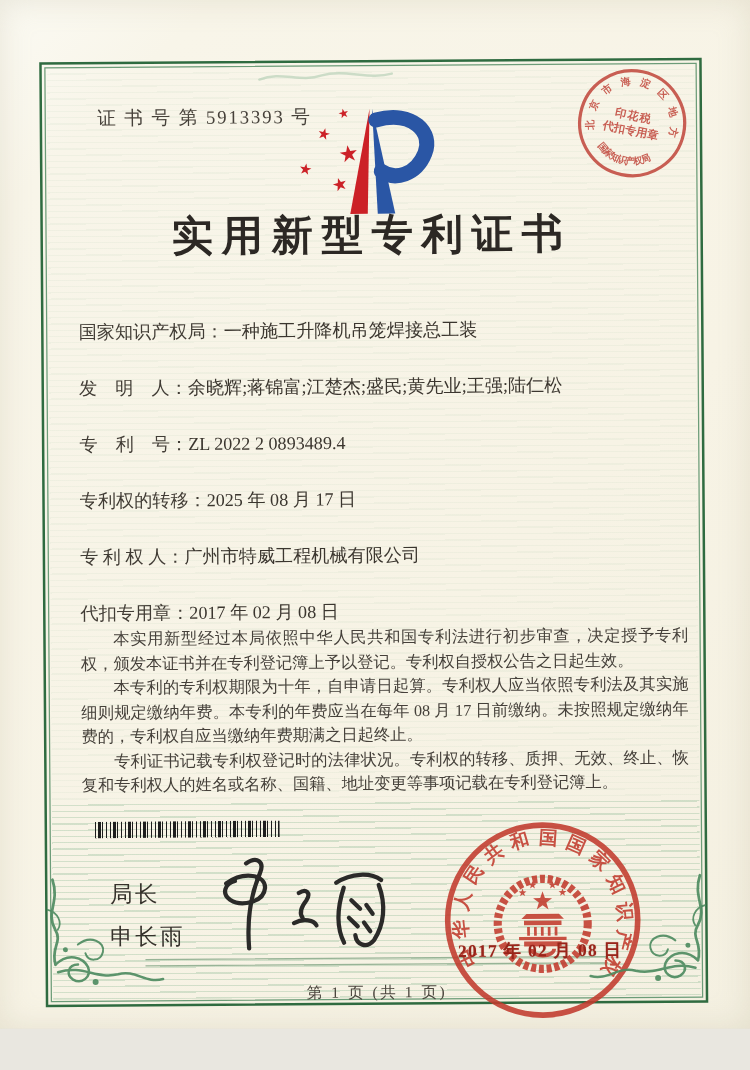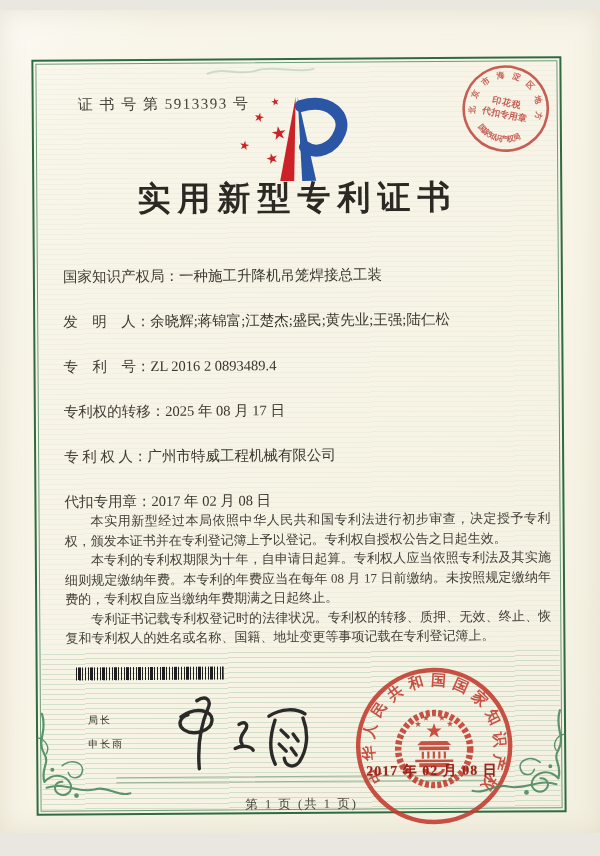--- a/index.html
+++ b/index.html
@@ -1,17 +1,17 @@
 <!DOCTYPE html>
 <html><head>
 <meta charset="utf-8">
 <style>
   html,body{margin:0;padding:0;background:#e9e7e0;}
   .paper{
-    position:relative;width:600px;height:823px;margin:10px auto;
+    position:relative;width:600px;height:823px;margin:0 auto;
     background:linear-gradient(135deg,#fbfaf3 0%,#f8f5e9 12%,#f7f3e5 60%,#f4f0e1 100%);
     overflow:hidden;
     font-family:"Liberation Serif","DejaVu Serif",serif;
     color:#3f3a33;
     box-shadow:inset 0 0 25px rgba(180,170,140,.25);
   }
   .frame{
     position:absolute;left:34px;top:48px;width:526px;height:752px;
     border:2px solid #2f6b40;
     transform:rotate(-0.4deg);
@@ -37,21 +37,21 @@
   .field-row{margin-bottom:30px;line-height:15px;white-space:nowrap;}
   .field-label{color:#413c35;}
   .field-value{color:#3b362f;}
 
   .paras{position:absolute;left:28px;top:450px;width:486px;font-size:13px;line-height:19.5px;color:#45403a;text-align:justify;}
   .paras p{margin:0;text-indent:2em;}
 
   .barcode{position:absolute;left:38px;top:606px;width:148px;height:13px;
     background:repeating-linear-gradient(90deg,#1e1e1e 0 1.5px,transparent 1.5px 2.8px,#1e1e1e 2.8px 5px,transparent 5px 6.2px,#1e1e1e 6.2px 7px,transparent 7px 9.5px,#1e1e1e 9.5px 10.3px,transparent 10.3px 12px);}
 
-  .director{position:absolute;left:50px;top:652px;font-size:10px;color:#35312b;font-family:Liberation Sans, sans-serif;}
+  .director{position:absolute;left:50px;top:652px;font-size:18px;color:#35312b;font-family:Liberation Sans, sans-serif;}
   .director div{margin-bottom:10px;letter-spacing:2px;}
 
   .signature{position:absolute;left:125px;top:626px;}
 
   .corner{position:absolute;width:100px;height:100px;opacity:.9;}
   .corner-l{left:-6px;top:648px;}
   .corner-r{right:-6px;top:648px;transform:scaleX(-1);}
 
   .tax-seal{position:absolute;left:424px;top:2px;transform:rotate(12deg);opacity:.85;}
   .office-seal{position:absolute;left:311px;top:602px;opacity:.88;}
@@ -109,21 +109,21 @@
     <div class="title">实用新型专利证书</div>
 
     <div class="fields">
       <div class="field-row">
         <span class="field-label">国家知识产权局：</span><span class="field-value">一种施工升降机吊笼焊接总工装</span>
       </div>
       <div class="field-row">
         <span class="field-label">发　明　人：</span><span class="field-value">余晓辉;蒋锦富;江楚杰;盛民;黄先业;王强;陆仁松</span>
       </div>
       <div class="field-row">
-        <span class="field-label">专　利　号：</span><span class="field-value">ZL 2016 2 0893489.4</span>
+        <span class="field-label">专　利　号：</span><span class="field-value">ZL 2022 2 0893489.4</span>
       </div>
       <div class="field-row">
         <span class="field-label">专利权的转移：</span><span class="field-value">2025 年 08 月 17 日</span>
       </div>
       <div class="field-row">
         <span class="field-label">专 利 权 人：</span><span class="field-value">广州市特威工程机械有限公司</span>
       </div>
       <div class="field-row">
         <span class="field-label">代扣专用章：</span><span class="field-value">2017 年 02 月 08 日</span>
       </div>

